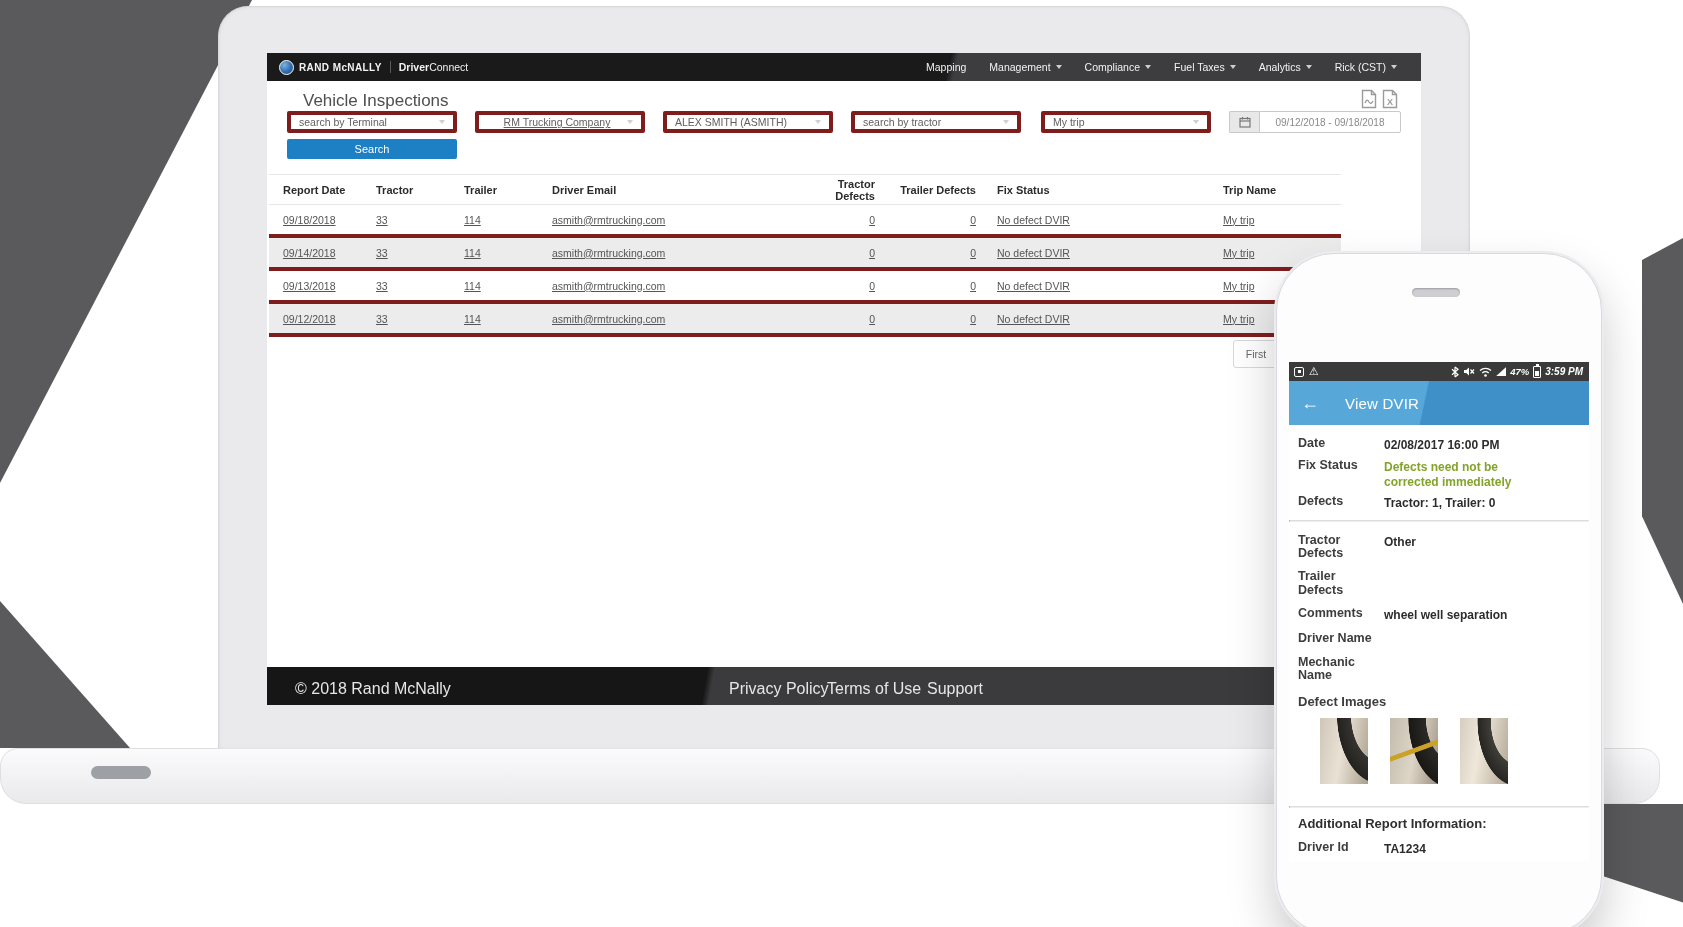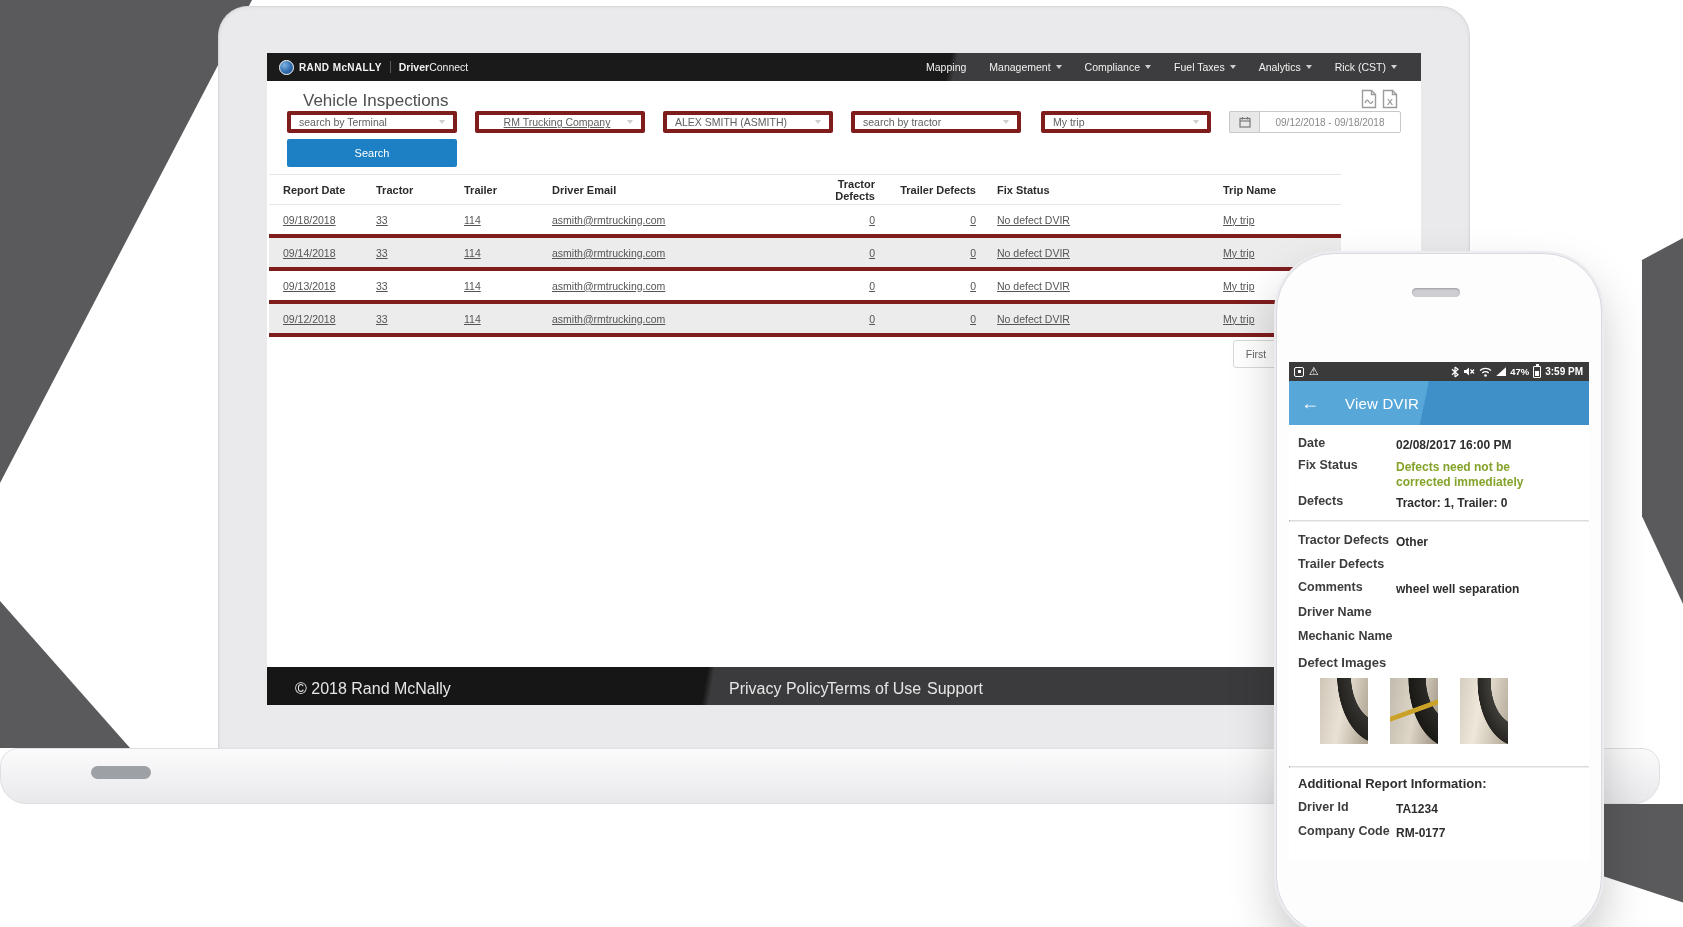--- a/index.html
+++ b/index.html
@@ -53,21 +53,21 @@
   .select .stext{flex:1;white-space:nowrap;overflow:hidden;}
   .select.centered .stext{text-align:center;}
   .s1{left:20px;} .s2{left:208px;text-decoration:underline;} .s3{left:396px;} .s4{left:584px;} .s5{left:774px;}
   .cal-btn{position:absolute;left:962px;top:0;width:30px;height:22px;box-sizing:border-box;
       border:1px solid #c9c9cb;border-right:none;border-radius:2px 0 0 2px;background:#e8e8e9;
       display:flex;align-items:center;justify-content:center;cursor:pointer;}
   .date-input{position:absolute;left:992px;top:0;width:142px;height:22px;box-sizing:border-box;
       border:1px solid #c9c9cb;border-radius:0 2px 2px 0;background:#fff;color:#8a8a8a;
       font-size:10px;display:flex;align-items:center;justify-content:center;cursor:text;}
 
-  .search-btn{position:absolute;left:20px;top:86px;width:170px;height:28px;background:#1d7fc4;
+  .search-btn{position:absolute;left:20px;top:86px;width:170px;height:20px;background:#1d7fc4;
       color:#fff;font-size:11px;display:flex;align-items:center;justify-content:center;
       border-radius:2px;cursor:pointer;}
 
   .table{position:absolute;left:2px;top:121px;width:1072px;font-size:10.5px;color:#555;}
   .thead,.trow{display:grid;grid-template-columns:104px 88px 88px 246px 80px 101px 230px 1fr;
       align-items:center;height:29px;}
   .thead{border-top:1px solid #e7e7e7;border-bottom:1px solid #e7e7e7;font-weight:bold;
       color:#2b2b2b;font-size:11px;}
   .trow{border-bottom:4px solid #7f1d1d;cursor:pointer;text-decoration:underline;}
   .trow.alt{background:#ececec;}
@@ -88,42 +88,42 @@
   .phone{position:absolute;left:1276px;top:253px;width:324px;height:680px;background:#fdfdfe;
       border-radius:58px;border:1px solid #d9d9de;
       box-shadow:0 0 0 2px #ececf0, 0 24px 48px rgba(0,0,0,.22);}
   .speaker{position:absolute;left:135px;top:34px;width:48px;height:9px;border-radius:5px;
       background:#cfcfd3;box-shadow:inset 0 1px 2px rgba(0,0,0,.25);}
   .screen{position:absolute;left:12px;top:108px;width:300px;height:499px;background:#fff;overflow:hidden;}
 
   .statusbar{position:absolute;left:0;top:0;width:100%;height:19px;background:#3a3a3b;
       display:flex;align-items:center;color:#fff;}
   .sb-left{display:flex;align-items:center;gap:5px;margin-left:5px;}
-  .sb-right{margin-left:auto;display:flex;align-items:center;gap:4px;padding-right:6px;}
+  .sb-right{margin-left:auto;display:flex;align-items:center;gap:4px;padding-right:6px;font-style:italic;}
   .sb-txt{font-size:9.5px;font-weight:bold;}
   .sb-time{font-size:10px;font-weight:bold;}
   .shot-icon{width:10px;height:10px;border:1.2px solid #fff;border-radius:2px;box-sizing:border-box;
       display:flex;align-items:center;justify-content:center;}
   .shot-icon::after{content:"";width:3px;height:3px;background:#fff;}
   .warn-glyph{font-size:11px;line-height:1;}
   .battery{width:8px;height:12px;border:1px solid #fff;border-radius:1px;position:relative;
       box-sizing:border-box;}
   .battery::before{content:"";position:absolute;left:1px;right:1px;bottom:1px;height:45%;background:#fff;}
   .battery::after{content:"";position:absolute;left:2px;top:-3px;width:3px;height:2px;background:#fff;}
   .signal-icon{width:10px;height:9px;background:#fff;clip-path:polygon(100% 0,100% 100%,0 100%);}
 
   .appbar{position:absolute;left:0;top:19px;width:100%;height:44px;
       background:linear-gradient(102deg,#57a7d9 45%,#3f90c8 45.5%);
       display:flex;align-items:center;color:#fff;}
   .back{font-size:18px;margin-left:12px;cursor:pointer;line-height:1;}
   .appbar-title{font-size:15px;margin-left:26px;letter-spacing:.2px;}
 
   .p-body{position:absolute;left:0;top:63px;width:100%;}
   .prow{display:flex;align-items:flex-start;padding-left:9px;}
-  .plabel{width:98px;font-size:12.5px;font-weight:bold;color:#3d3d3d;line-height:1.1;flex:none;}
+  .plabel{width:86px;font-size:12.5px;font-weight:bold;color:#3d3d3d;line-height:1.1;flex:none;}
   .pvalue{font-size:12px;font-weight:bold;color:#2d2d2d;line-height:1.2;padding-top:1px;width:170px;}
   .pvalue.green{color:#84a32a;width:155px;}
   .pdivider{border-top:1px solid #dcdcdc;margin:0;}
   .big-label .plabel{width:160px;font-size:13px;}
   .section-title{padding-left:9px;font-size:13px;font-weight:bold;color:#2f2f2f;}
 
   .r-date{margin-top:12px;} .r-fix{margin-top:7px;} .r-defects{margin-top:6px;}
   .div1{margin-top:9px;} .r-td{margin-top:12px;} .r-trl{margin-top:9px;} .r-com{margin-top:9px;}
   .r-dn{margin-top:10px;} .r-mn{margin-top:10px;} .r-di{margin-top:12px;}
   .thumbs{margin-top:8px;margin-left:31px;display:flex;gap:22px;}

